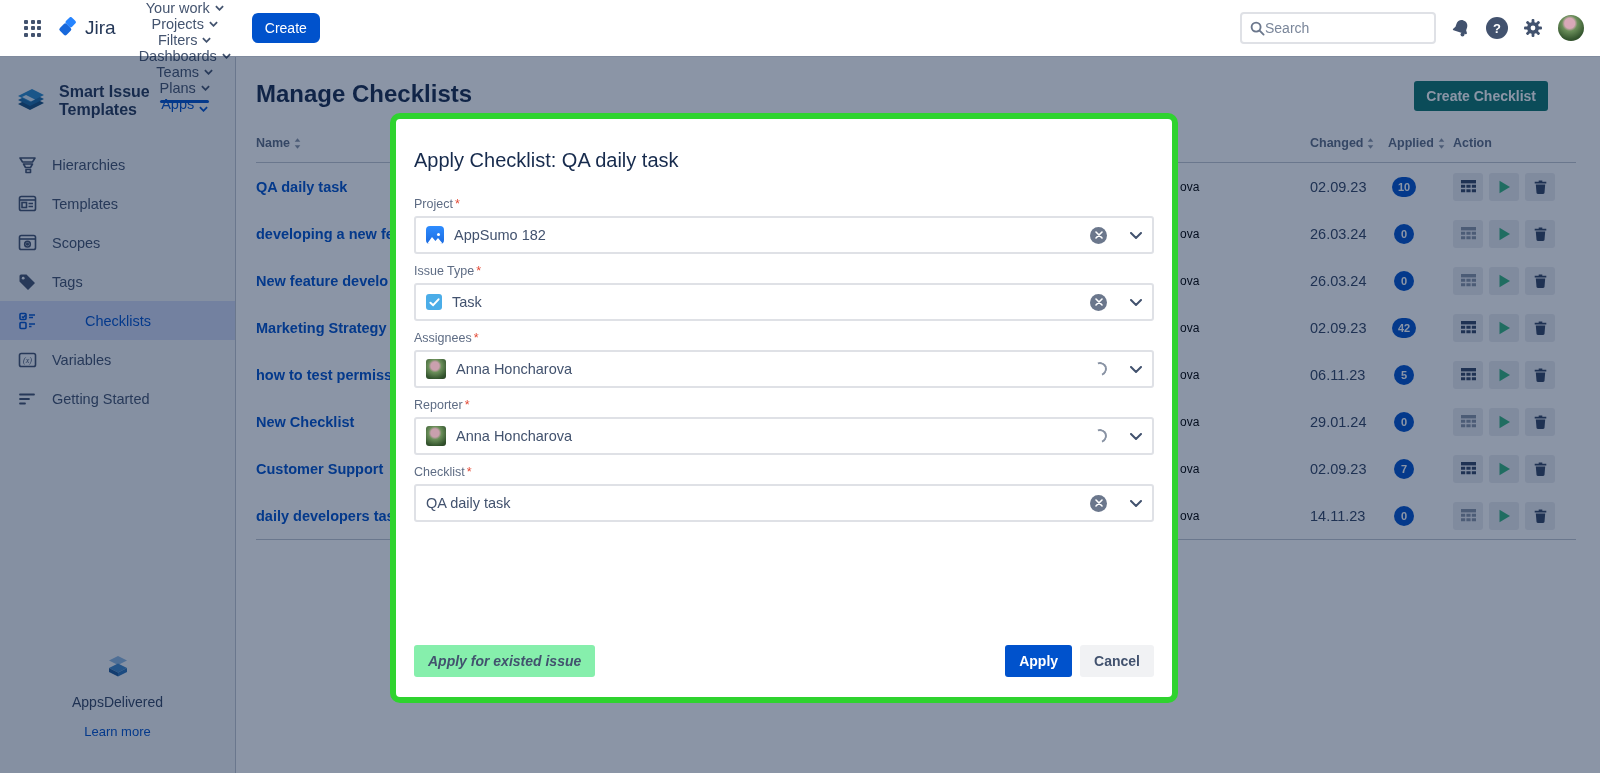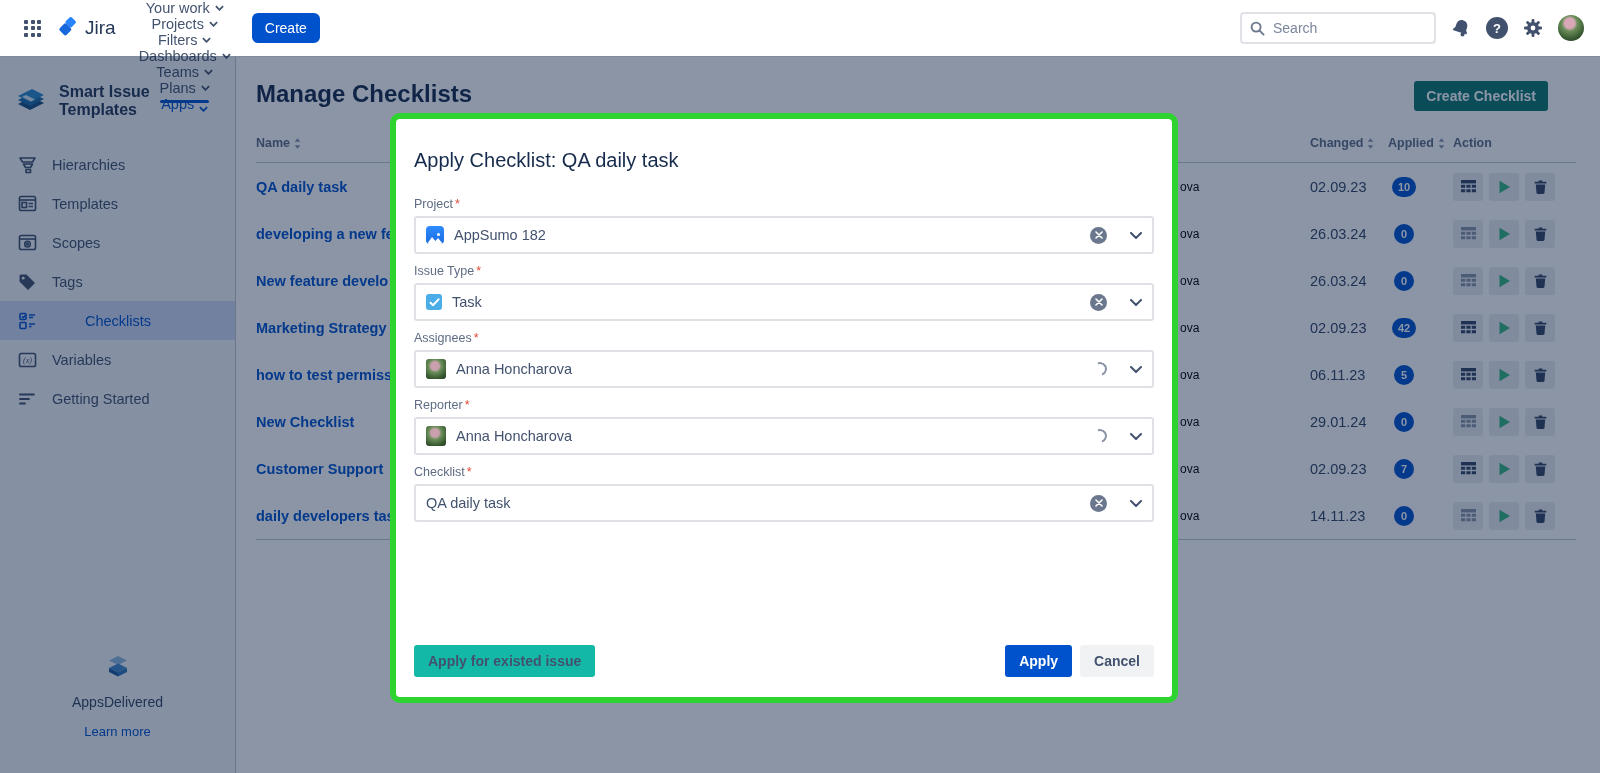--- a/index.html
+++ b/index.html
@@ -33,21 +33,21 @@
     background:#0052cc; border-radius:2px;
   }
   .create-btn-nav {
     margin-left:12px; height:30px; padding:0 13px; background:#0052cc; color:#fff;
     border:none; border-radius:6px; font-size:14px; font-weight:400; cursor:pointer;
     font-family:inherit; display:flex; align-items:center;
   }
   .nav-right { margin-left:auto; display:flex; align-items:center; gap:15px; }
   .searchbox {
     width:196px; height:32px; border:2px solid #dfe1e6; border-radius:4px;
-    display:flex; align-items:center; gap:8px; padding:0 8px; background:#fff;
+    display:flex; align-items:center; padding:0 8px; background:#fff;
   }
   .searchbox input {
     border:none; outline:none; width:100%; font-size:14px; font-family:inherit; color:#172b4d;
   }
   .searchbox input::placeholder { color:#7a869a; }
   .icon-btn { cursor:pointer; display:flex; align-items:center; justify-content:center; }
   .help-circle {
     width:22px; height:22px; border-radius:50%; background:#42526e; color:#fff;
     font-size:13px; font-weight:700; display:flex; align-items:center; justify-content:center;
   }
@@ -143,21 +143,21 @@
   }
   .avatar-sm {
     width:20px; height:20px; border-radius:3px;
     background:radial-gradient(circle at 45% 35%, #caa0ae 0 24%, #6b8f5a 38%, #35562f 75%, #243d20 100%);
   }
   .modal-footer { position:absolute; left:18px; right:18px; bottom:20px; display:flex; align-items:center; }
   .btn {
     height:32px; border:none; border-radius:3px; font-size:14px; font-weight:600;
     font-family:inherit; cursor:pointer; display:flex; align-items:center; padding:0 14px;
   }
-  .btn-subtle { background:#14b8a6; color:#42526e; }
+  .btn-subtle { background:#86efac; color:#42526e;font-style:italic; }
   .btn-primary { background:#0052cc; color:#fff; margin-left:auto; }
   .btn-cancel { background:#f1f2f4; color:#42526e; margin-left:8px; }
 </style>
 </head>
 <body>
 
 <div class="navbar">
   <div class="appgrid">
     <i></i>
       <i></i>

